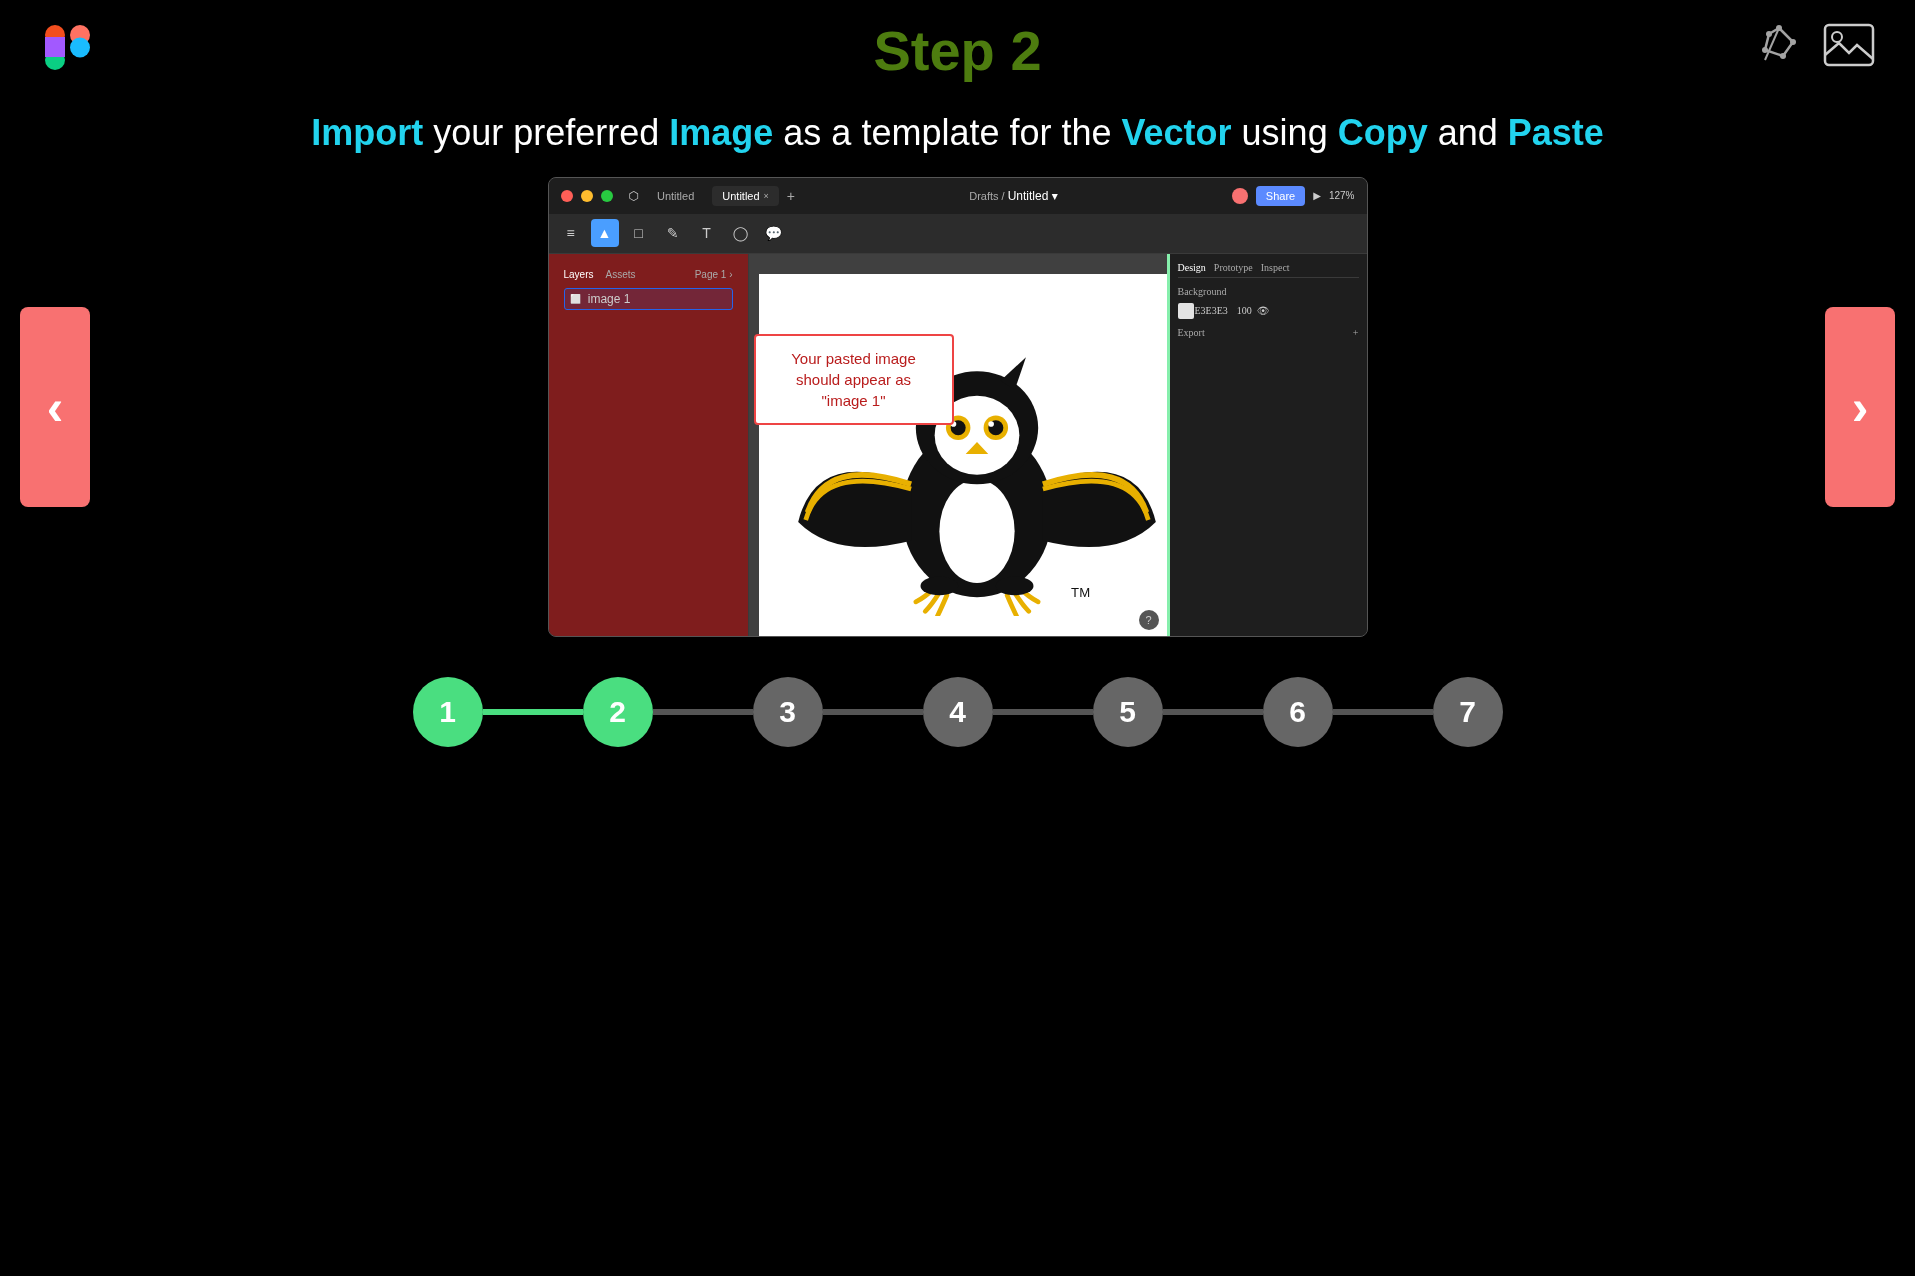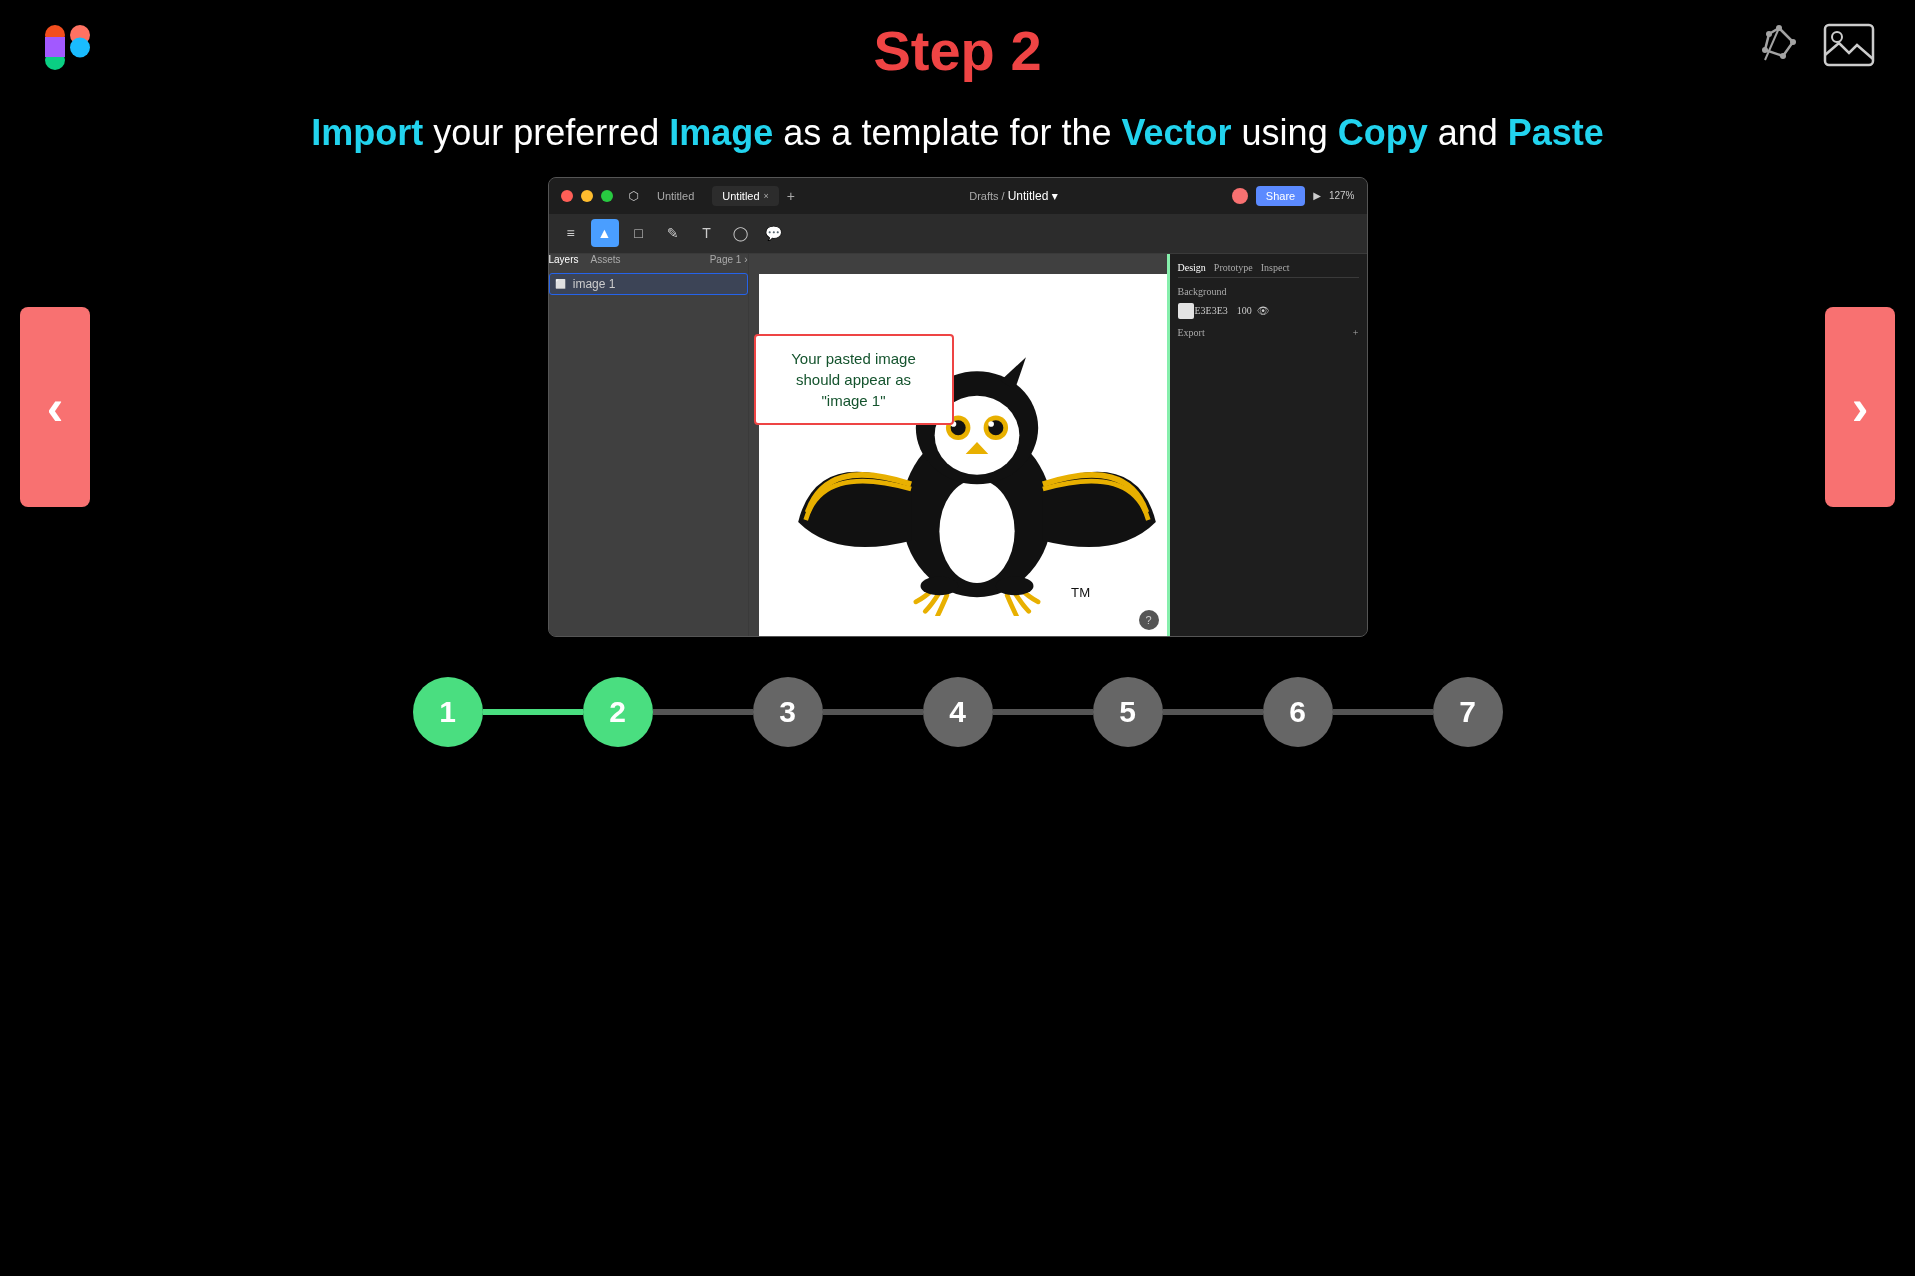--- a/index.html
+++ b/index.html
@@ -36,21 +36,21 @@
       gap: 20px;
       align-items: center;
     }
     .header-icon {
       color: #ccc;
       font-size: 40px;
     }
     .step-title {
       font-size: 56px;
       font-weight: bold;
-      color: #ef4444;
+      color: #4d7c0f;
     }
 
     
     .subtitle {
       text-align: center;
       font-size: 36px;
       color: #fff;
       margin: 10px 40px;
       line-height: 1.3;
     }
@@ -175,23 +175,23 @@
 
     
     .figma-body {
       display: flex;
       height: calc(460px - 76px);
     }
 
     
     .figma-left-panel {
       width: 200px;
-      background: #404040;
+      background: #7f1d1d;
       border-right: 1px solid #3a3a3a;
-      padding: 0;
+      padding: 15px;
       flex-shrink: 0;
     }
     .panel-tabs {
       display: flex;
       gap: 12px;
       margin-bottom: 8px;
     }
     .panel-tab {
       font-size: 10px;
       color: #aaa;
@@ -230,21 +230,21 @@
     
     .callout-box {
       position: absolute;
       top: 60px;
       left: -5px;
       background: #fff;
       border: 2px solid #e44;
       border-radius: 4px;
       padding: 12px 16px;
       font-size: 15px;
-      color: #14532d;
+      color: #b91c1c;
       text-align: center;
       width: 200px;
       line-height: 1.4;
       z-index: 5;
     }
 
     
     .figma-right-panel {
       width: 200px;
       background: #1e1e1e;

